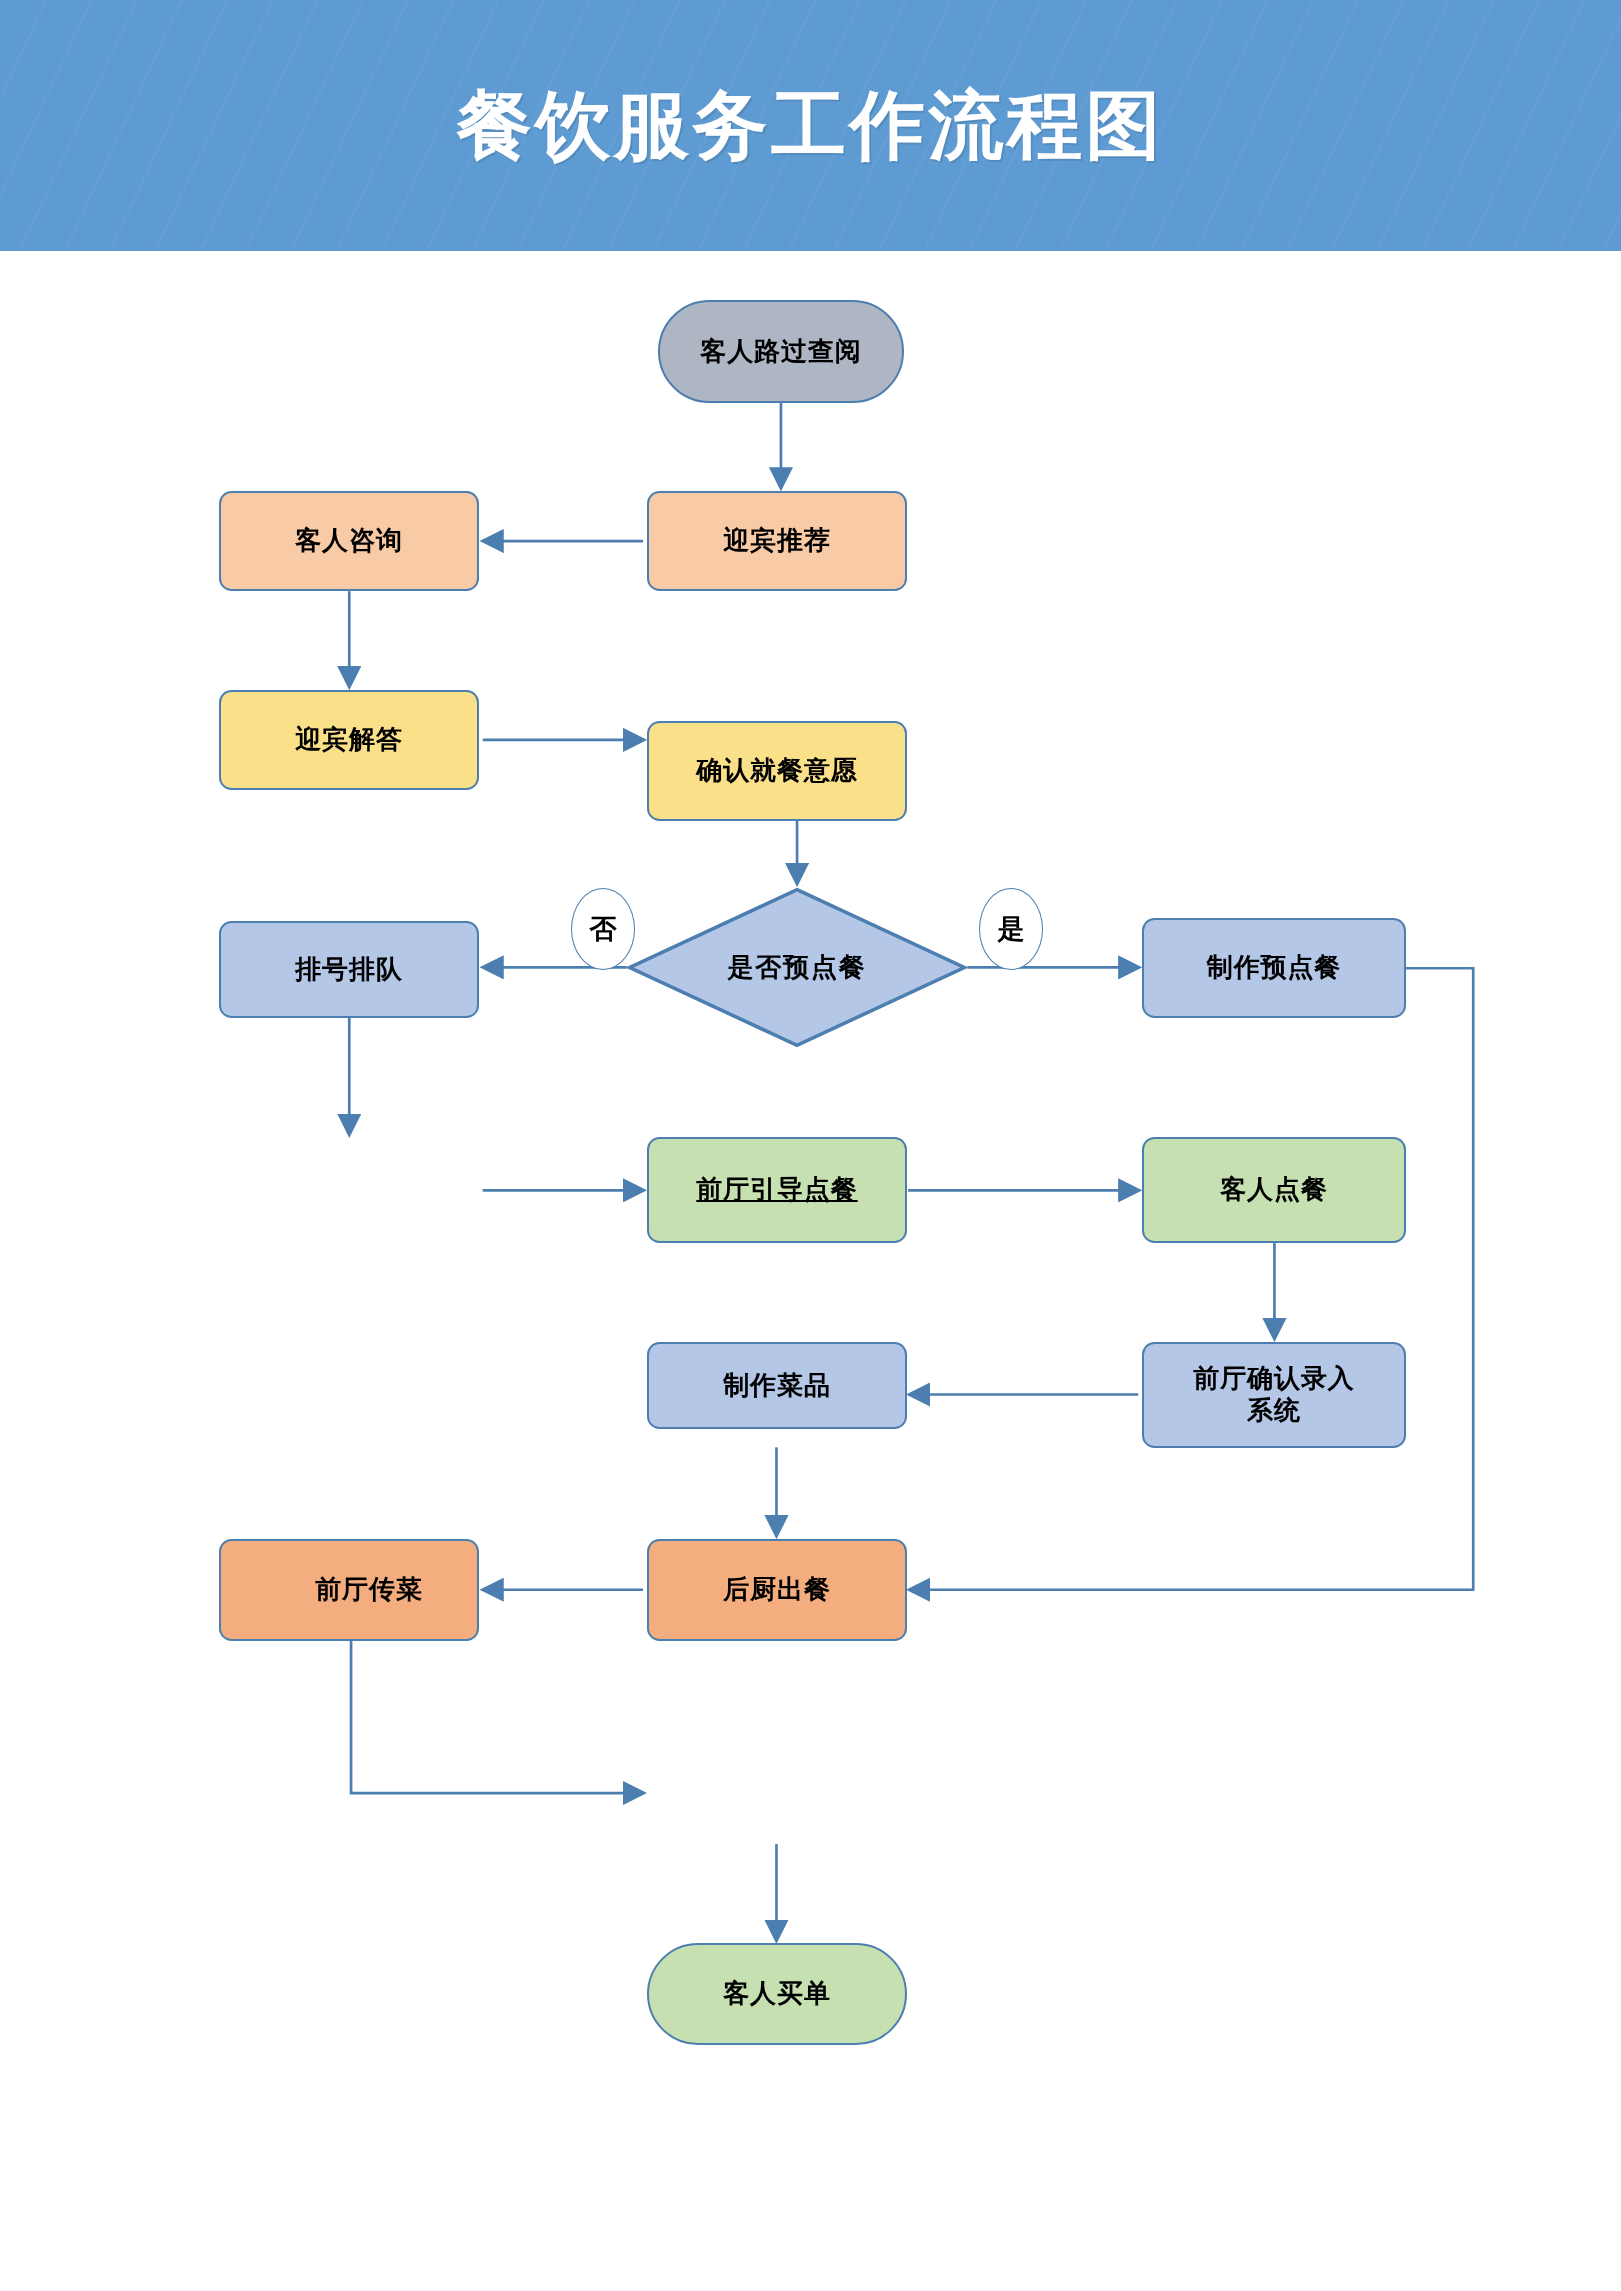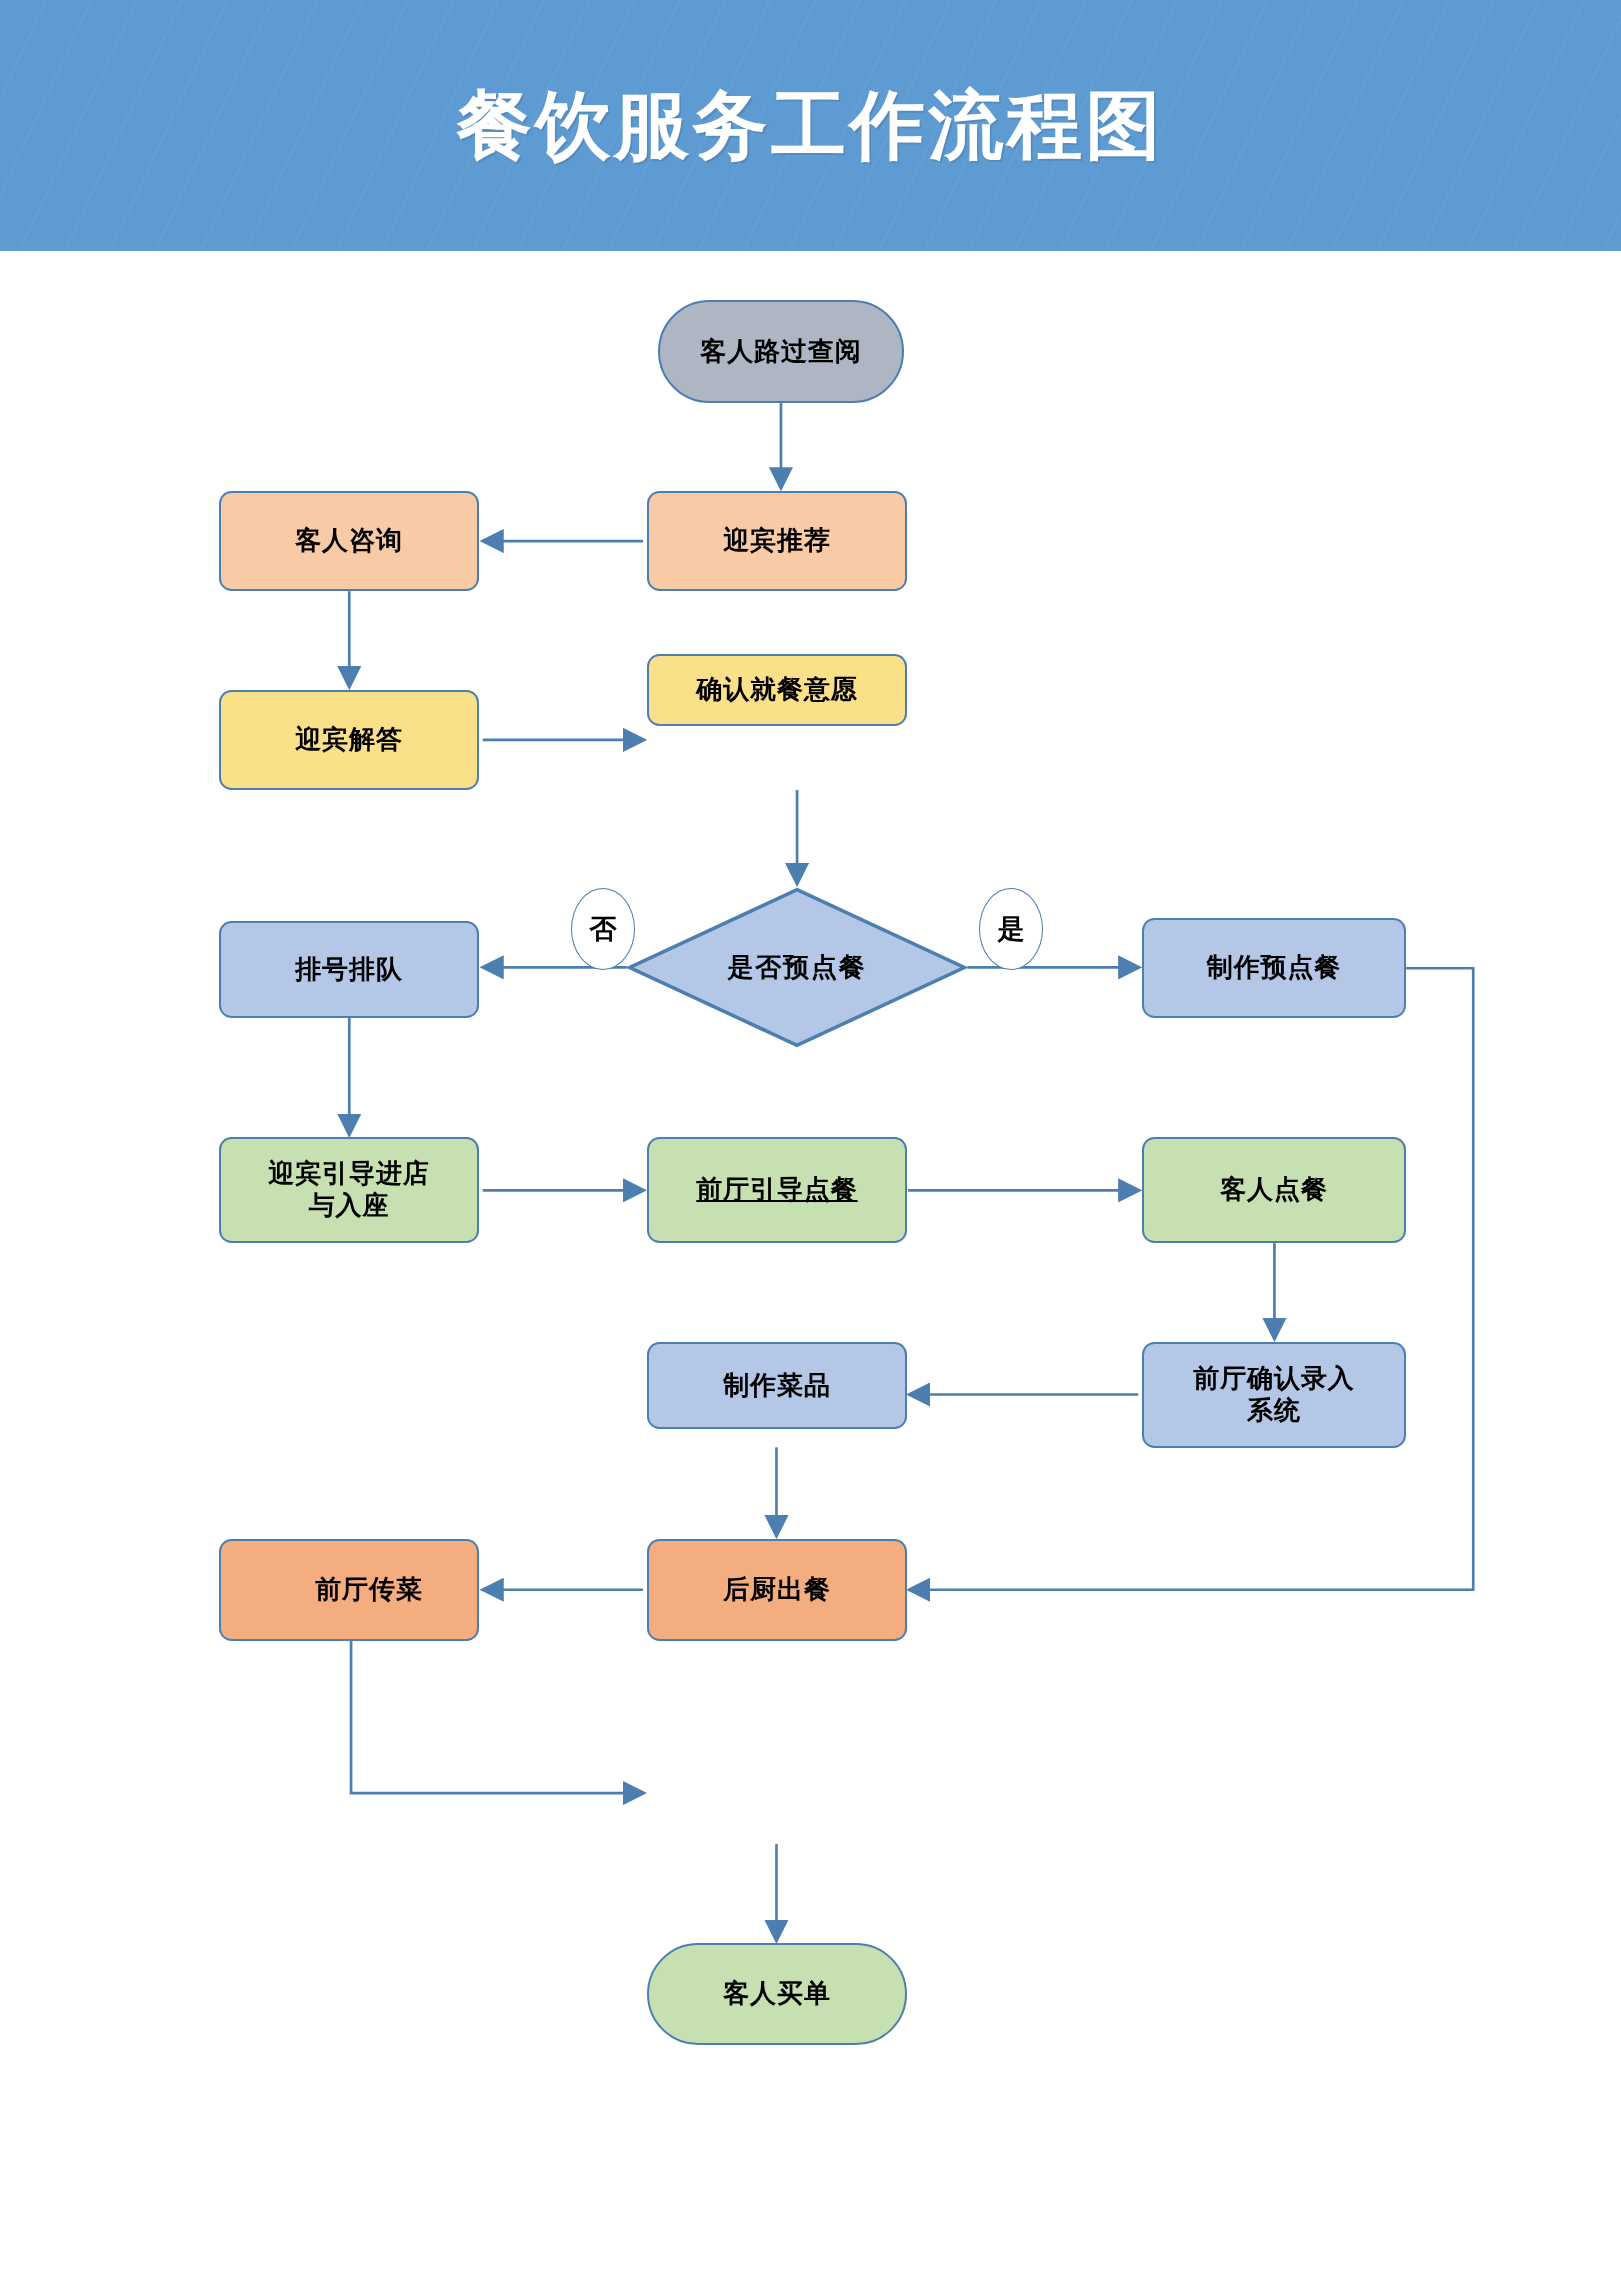--- a/index.html
+++ b/index.html
@@ -148,21 +148,21 @@
   </div>
 
   <div class="node f-peach" style="left:219px;top:491px;width:260px;height:100px;">
     <span class="lbl">客人咨询</span>
   </div>
 
   <div class="node f-yellow" style="left:219px;top:690px;width:260px;height:100px;">
     <span class="lbl">迎宾解答</span>
   </div>
 
-  <div class="node f-yellow" style="left:647px;top:654px;width:260px;height:72px;">
+  <div class="node f-yellow" style="left:647px;top:721px;width:260px;height:100px;">
     <span class="lbl">确认就餐意愿</span>
   </div>
 
   <div class="diamond" style="left:627px;top:887px;width:340px;height:161px;text-align:center;">
     <svg class="dshape" viewBox="0 0 380 180" preserveAspectRatio="none">
       <polygon points="190,3 377,90 190,177 3,90" fill="#b4c7e7" stroke="#4c7eaf" stroke-width="4"></polygon>
     </svg>
     <span class="lbl">是否预点餐</span>
   </div>
 
@@ -175,24 +175,20 @@
   </div>
 
   <div class="node f-blue" style="left:219px;top:921px;width:260px;height:97px;">
     <span class="lbl">排号排队</span>
   </div>
 
   <div class="node f-blue" style="left:1142px;top:918px;width:264px;height:100px;">
     <span class="lbl">制作预点餐</span>
   </div>
 
-  <div class="node f-green" style="left:219px;top:1137px;width:260px;height:106px;">
-    <span class="lbl">迎宾引导进店
-与入座</span>
-  </div>
 
   <div class="node f-green" style="left:647px;top:1137px;width:260px;height:106px;text-decoration:underline;">
     <span class="lbl">前厅引导点餐</span>
   </div>
 
   <div class="node f-green" style="left:1142px;top:1137px;width:264px;height:106px;">
     <span class="lbl">客人点餐</span>
   </div>
 
   <div class="node f-blue" style="left:1142px;top:1342px;width:264px;height:106px;">

